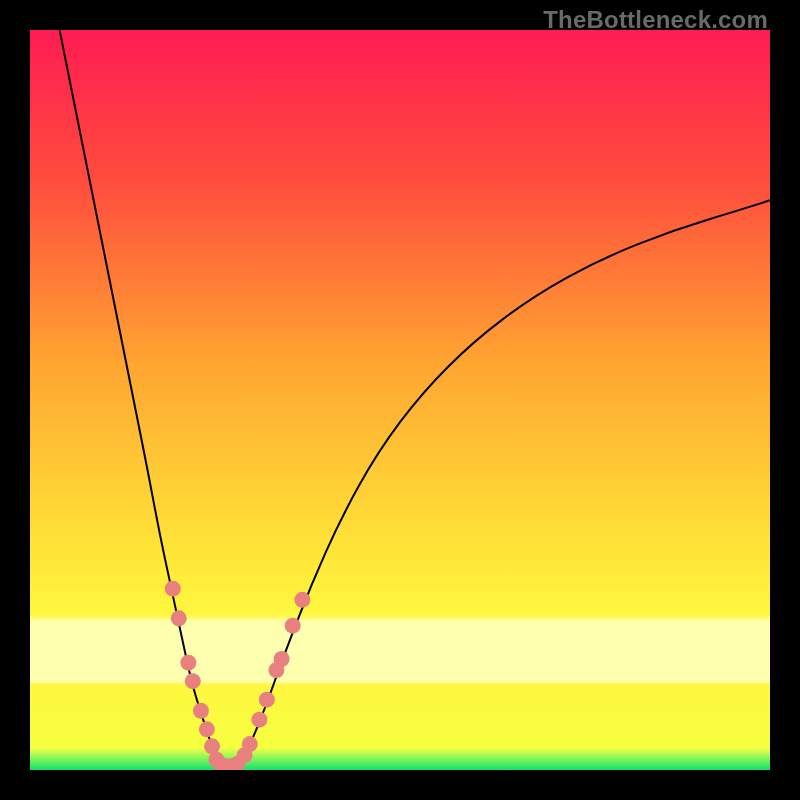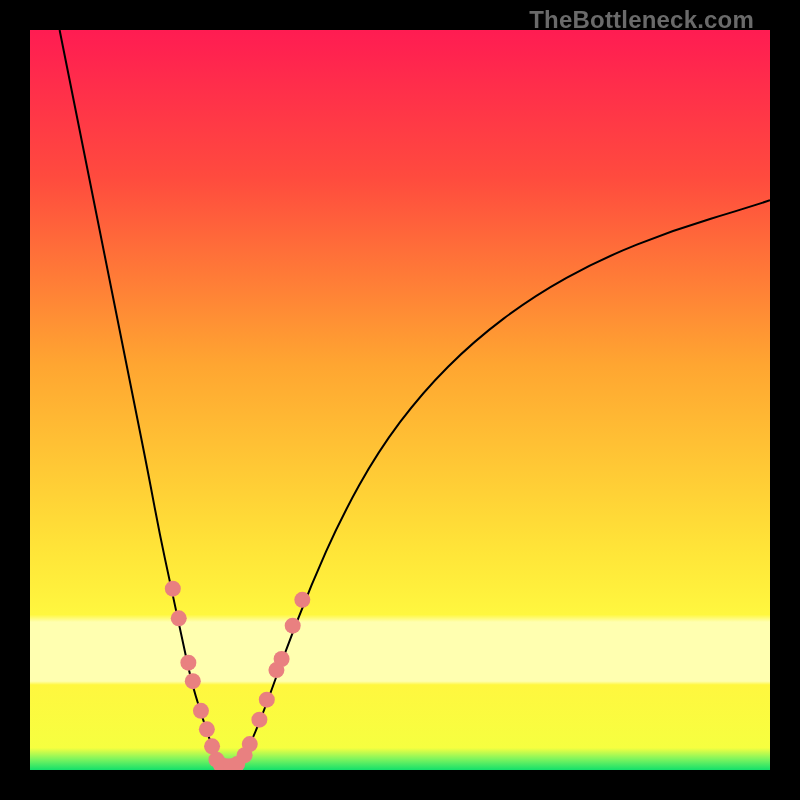--- a/index.html
+++ b/index.html
@@ -25,21 +25,21 @@
     overflow: hidden;
   }
   
   .grad {
     position: absolute;
     inset: 0;
   }
   .watermark {
     position: absolute;
     top: 6px;
-    right: 46px;
+    right: 32px;
     font-size: 24px;
     font-weight: 600;
     letter-spacing: 0.2px;
     color: #6a6a6a;
   }
   svg.curve {
     position: absolute;
     inset: 0;
     width: 740px;
     height: 740px;

